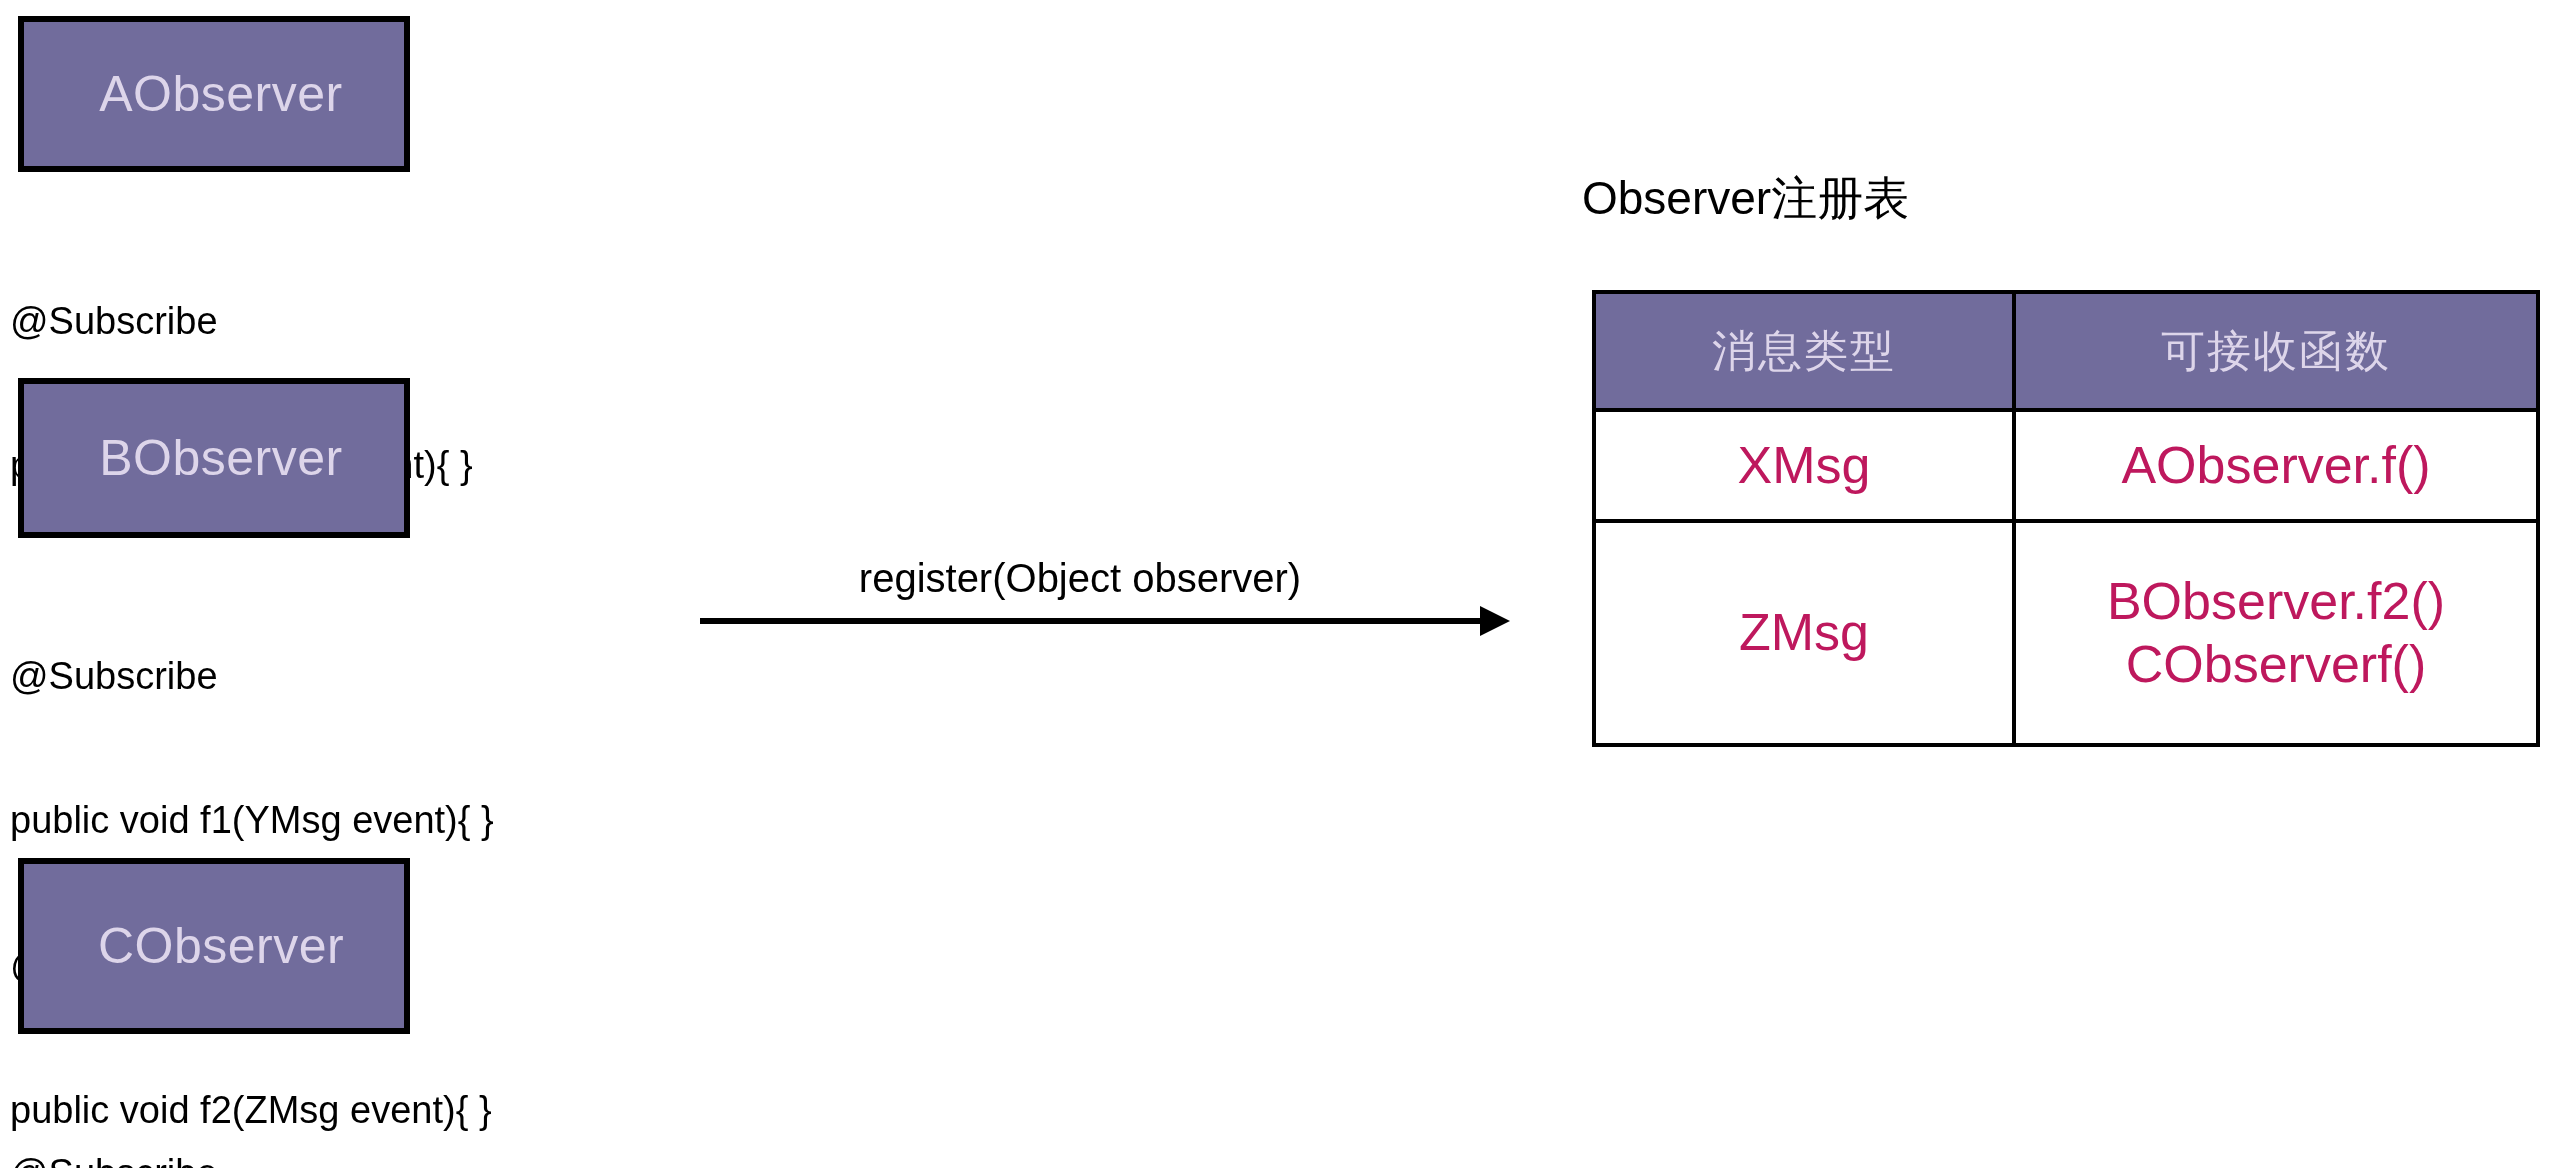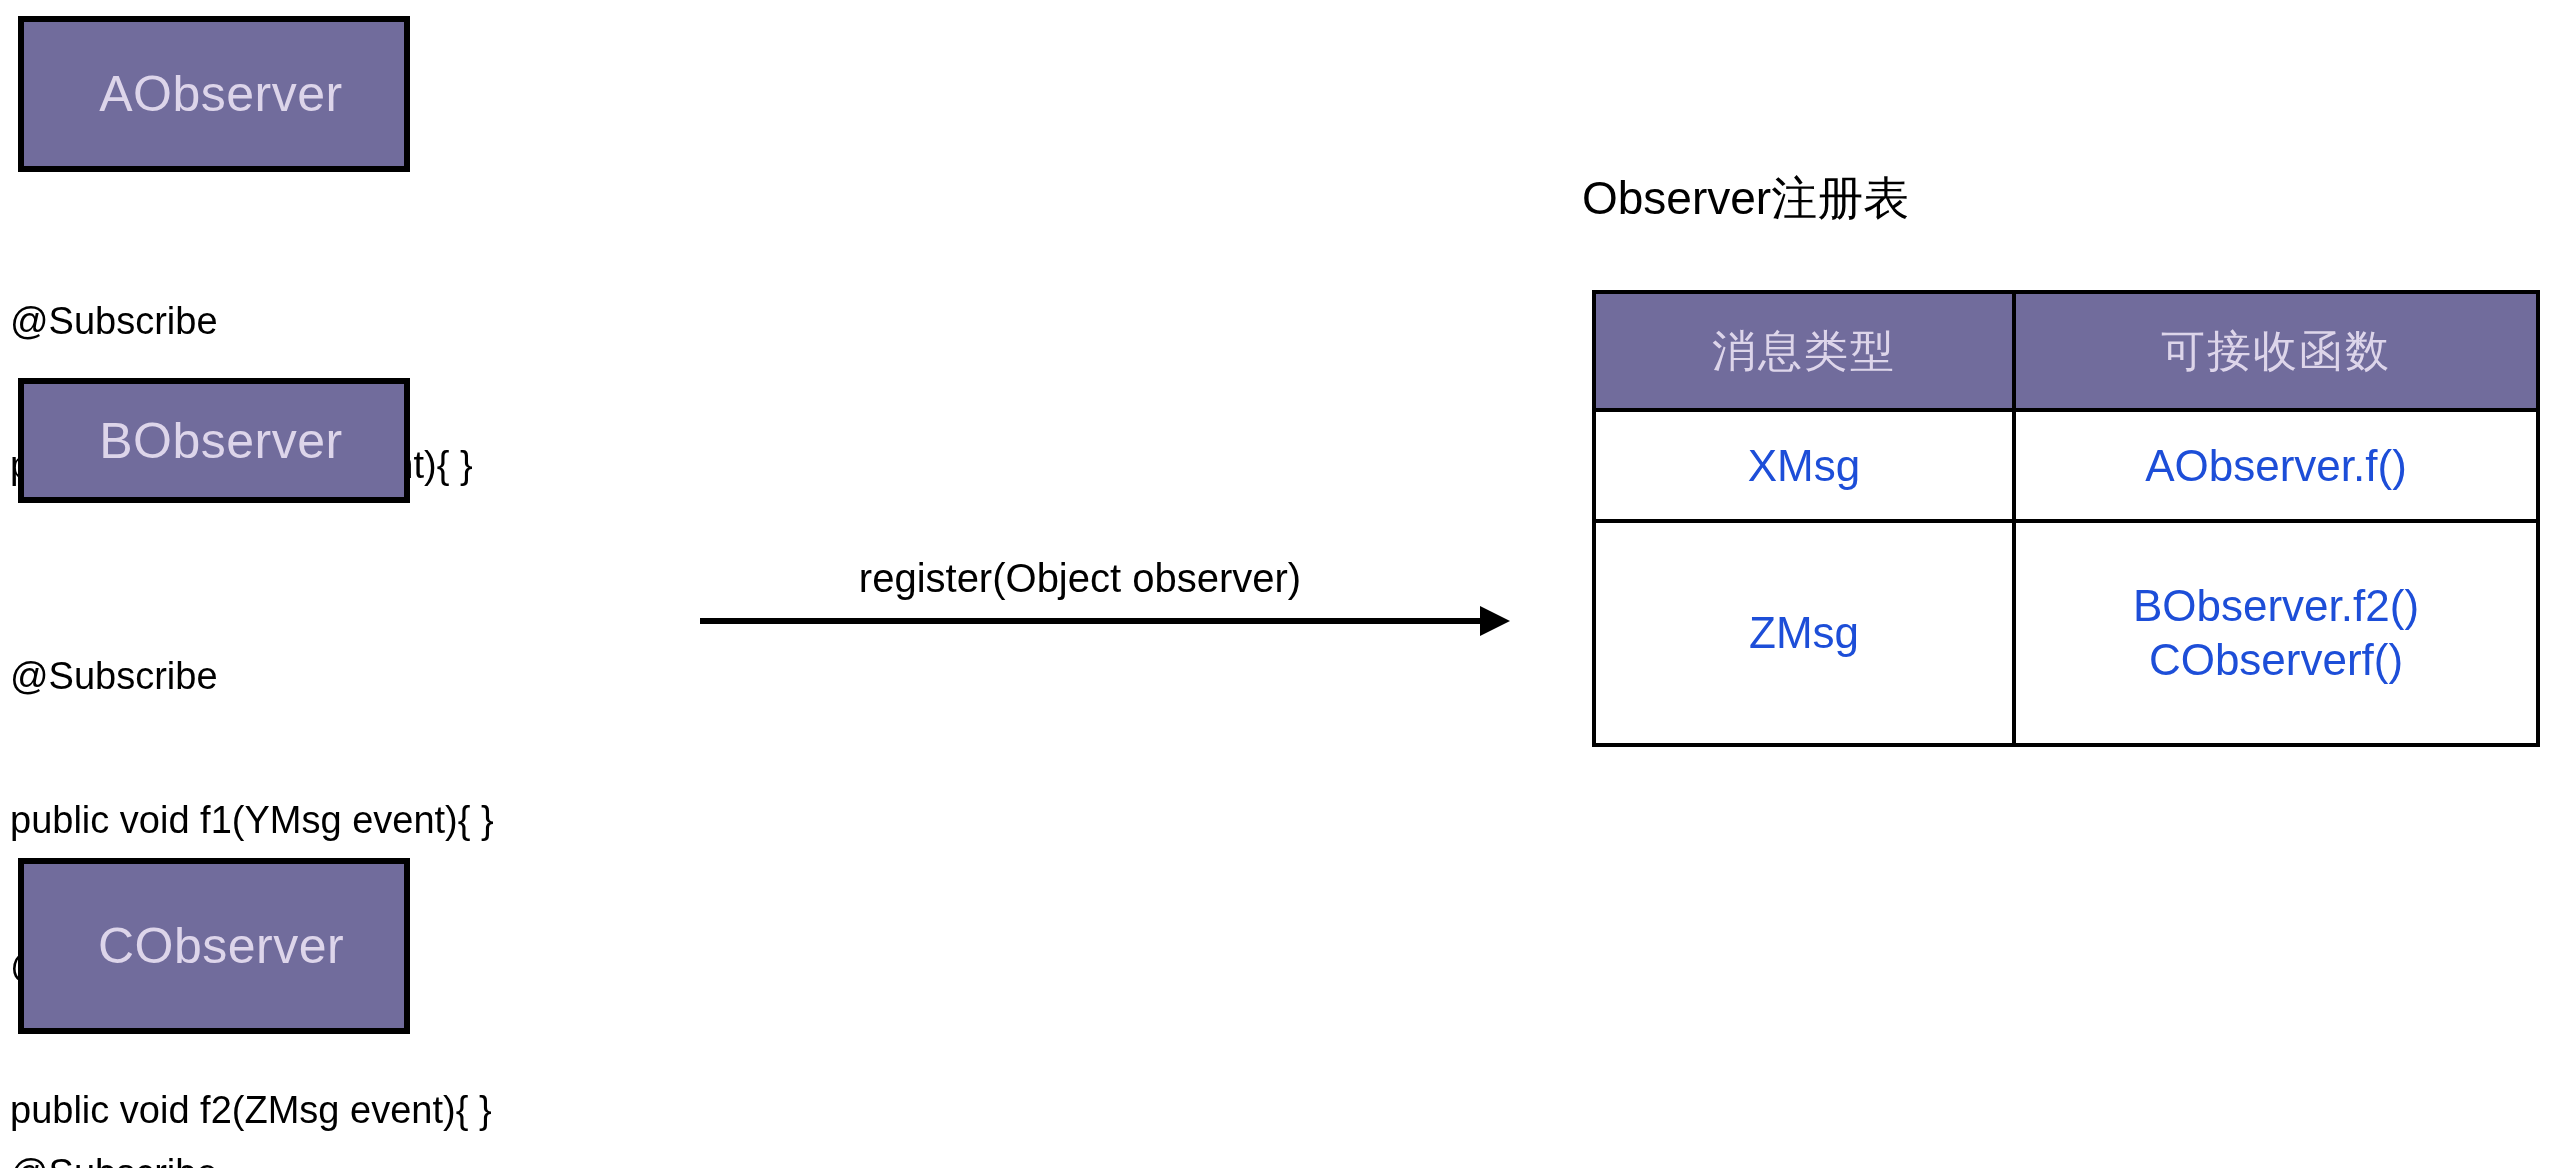--- a/index.html
+++ b/index.html
@@ -30,21 +30,21 @@
     font-size: 50px;
     line-height: 1;
     display: flex;
     align-items: center;
     justify-content: center;
     letter-spacing: 0.5px;
   }
   .obs-box .obs-label { padding-left: 14px; }
 
   #box-a { top: 16px;  height: 156px; justify-content: center; }
-  #box-b { top: 378px; height: 125px; }
+  #box-b { top: 378px; height: 160px; }
   #box-c { top: 858px; height: 176px; }
 
   
   .code-block {
     position: absolute;
     left: 10px;
     color: #000000;
     font-size: 38px;
     line-height: 1.27;
     white-space: pre;
@@ -97,22 +97,22 @@
     border-collapse: collapse;
     table-layout: fixed;
     margin-left: 10px;
   }
   #registry-table th,
   #registry-table td {
     border: 4px solid #000000;
     text-align: center;
     vertical-align: middle;
     font-weight: normal;
-    color: #1d4ed8;
-    font-size: 44px;
+    color: #be185d;
+    font-size: 52px;
     line-height: 1.22;
   }
   #registry-table th {
     background: #716c9c;
     color: #ddd5ea;
     height: 112px;
     font-size: 44px;
     letter-spacing: 2px;
   }
   #registry-table col.col-type { width: 420px; }

